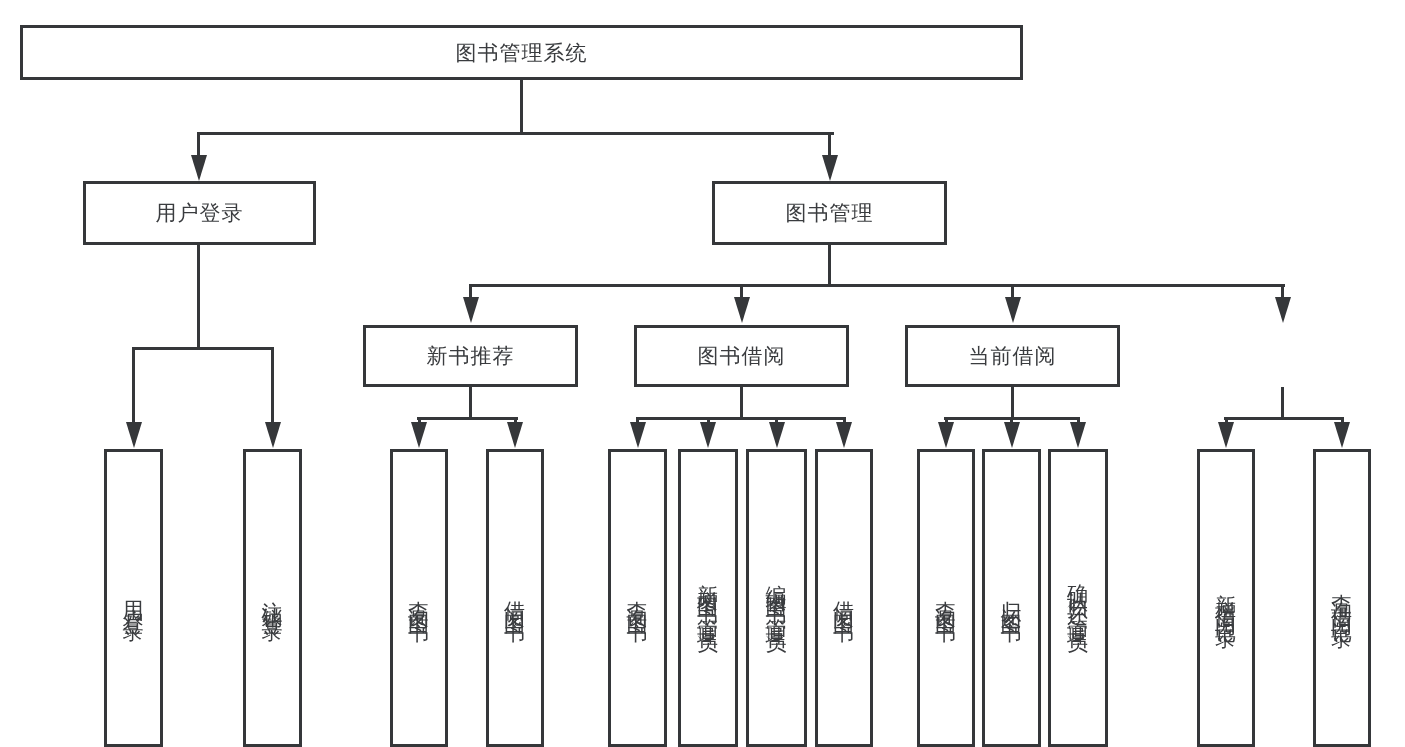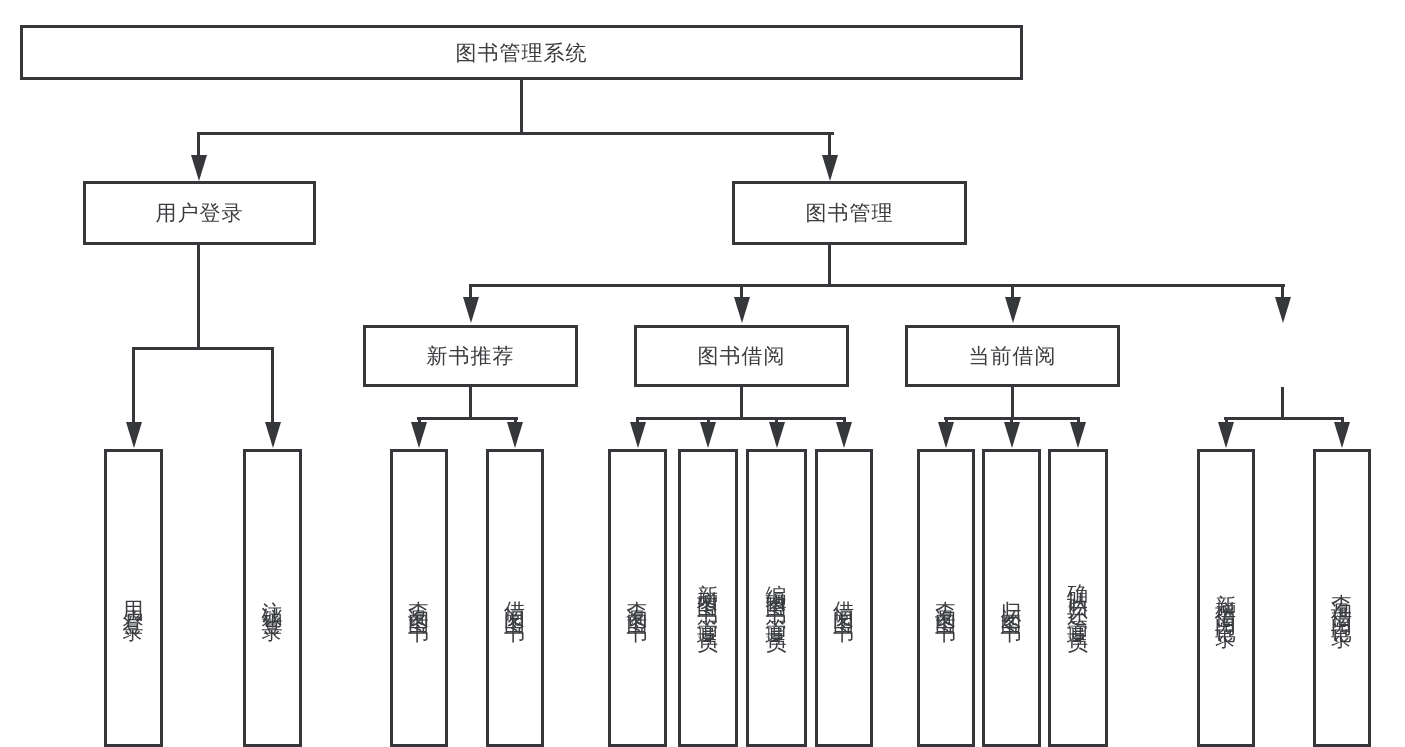--- a/index.html
+++ b/index.html
@@ -42,21 +42,21 @@
 
 <div id="stage">
 
   <div class="hbox" style="left:20px;top:13px;width:1003px;height:55px;">
     <span>图书管理系统</span>
   </div>
 
   <div class="hbox" style="left:83px;top:169px;width:233px;height:64px;">
     <span>用户登录</span>
   </div>
-  <div class="hbox" style="left:732px;top:169px;width:235px;height:64px;">
+  <div class="hbox" style="left:712px;top:169px;width:235px;height:64px;">
     <span>图书管理</span>
   </div>
 
   <div class="hbox" style="left:363px;top:313px;width:215px;height:62px;">
     <span>新书推荐</span>
   </div>
   <div class="hbox" style="left:634px;top:313px;width:215px;height:62px;">
     <span>图书借阅</span>
   </div>
   <div class="hbox" style="left:905px;top:313px;width:215px;height:62px;text-align:right;">

